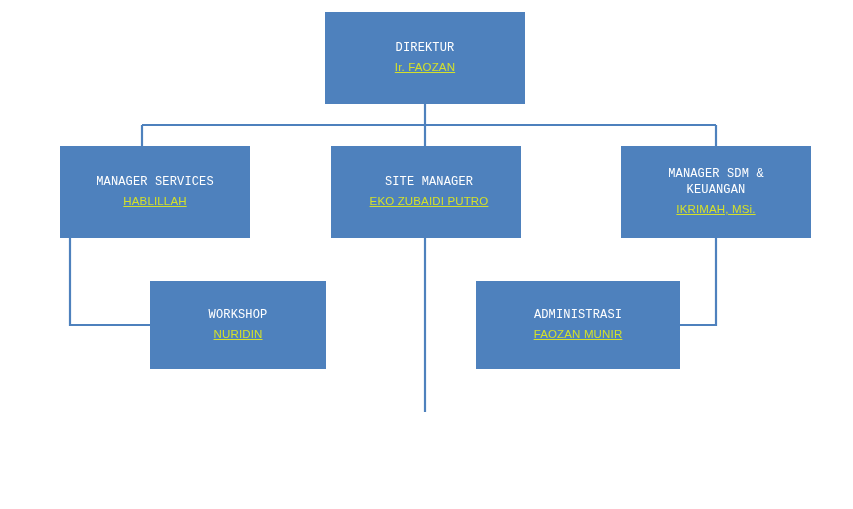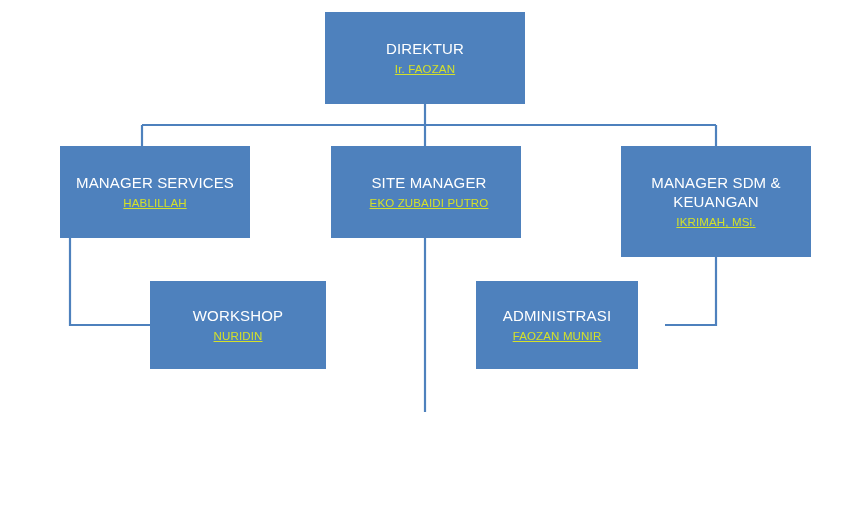--- a/index.html
+++ b/index.html
@@ -33,23 +33,24 @@
     display: flex;
     flex-direction: column;
     align-items: center;
     justify-content: center;
     text-align: center;
     line-height: 1.32;
     z-index: 2;
   }
   .box-title {
     color: #ffffff;
-    font-size: 15px;
+    font-size: 12px;
     letter-spacing: 0.15px;
     white-space: pre-line;
+    font-family: Liberation Mono, monospace;
   }
   .box-name {
     color: #d4e02a;
     font-size: 11.5px;
     letter-spacing: 0.15px;
     margin-top: 3px;
     text-decoration: underline;
   }
   .box-name:empty {
     display: none;
@@ -82,30 +83,30 @@
   <div class="org-box" style="left:60px; top:146px; width:190px; height:92px;">
     <div class="box-title">MANAGER SERVICES</div>
     <div class="box-name">HABLILLAH</div>
   </div>
 
   <div class="org-box" style="left:331px; top:146px; width:190px; height:92px;padding-left:6px;">
     <div class="box-title">SITE MANAGER</div>
     <div class="box-name">EKO ZUBAIDI PUTRO</div>
   </div>
 
-  <div class="org-box" style="left:621px; top:146px; width:190px; height:111px;">
+  <div class="org-box" style="left:621px; top:146px; width:190px; height:92px;">
     <div class="box-title">MANAGER SDM &amp;
 KEUANGAN</div>
     <div class="box-name">IKRIMAH, MSi.</div>
   </div>
 
   <div class="org-box" style="left:150px; top:281px; width:176px; height:88px;">
     <div class="box-title">WORKSHOP</div>
     <div class="box-name">NURIDIN</div>
   </div>
 
-  <div class="org-box" style="left:476px; top:281px; width:162px; height:88px;">
+  <div class="org-box" style="left:476px; top:281px; width:204px; height:88px;">
     <div class="box-title">ADMINISTRASI</div>
     <div class="box-name">FAOZAN MUNIR</div>
   </div>
 
 
 </div>
 
 </body></html>

